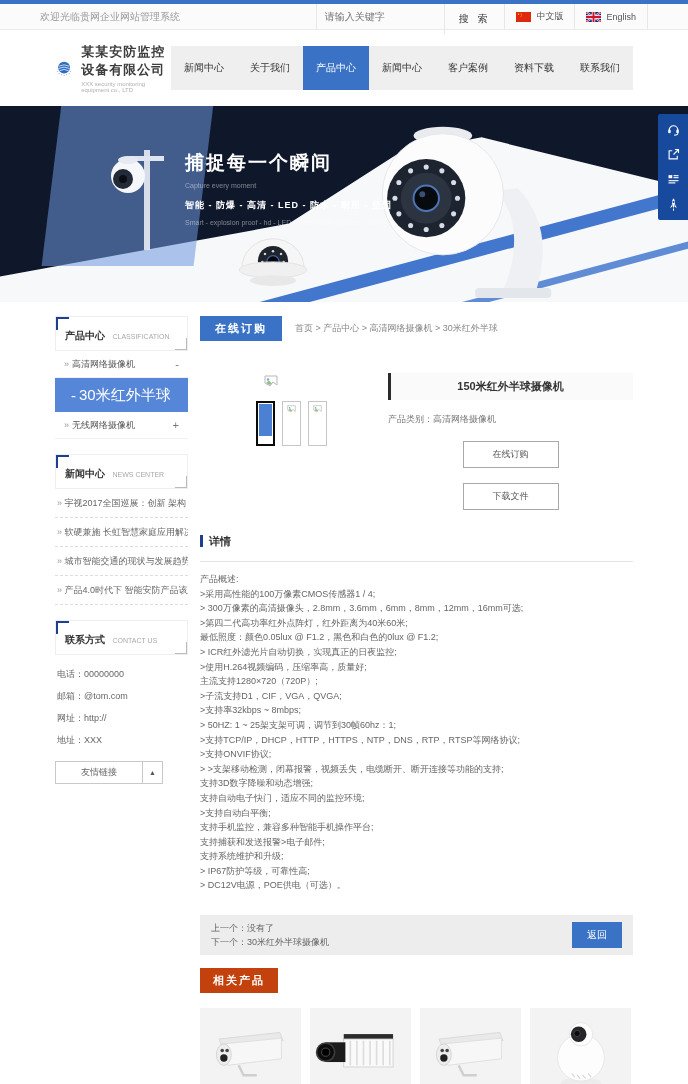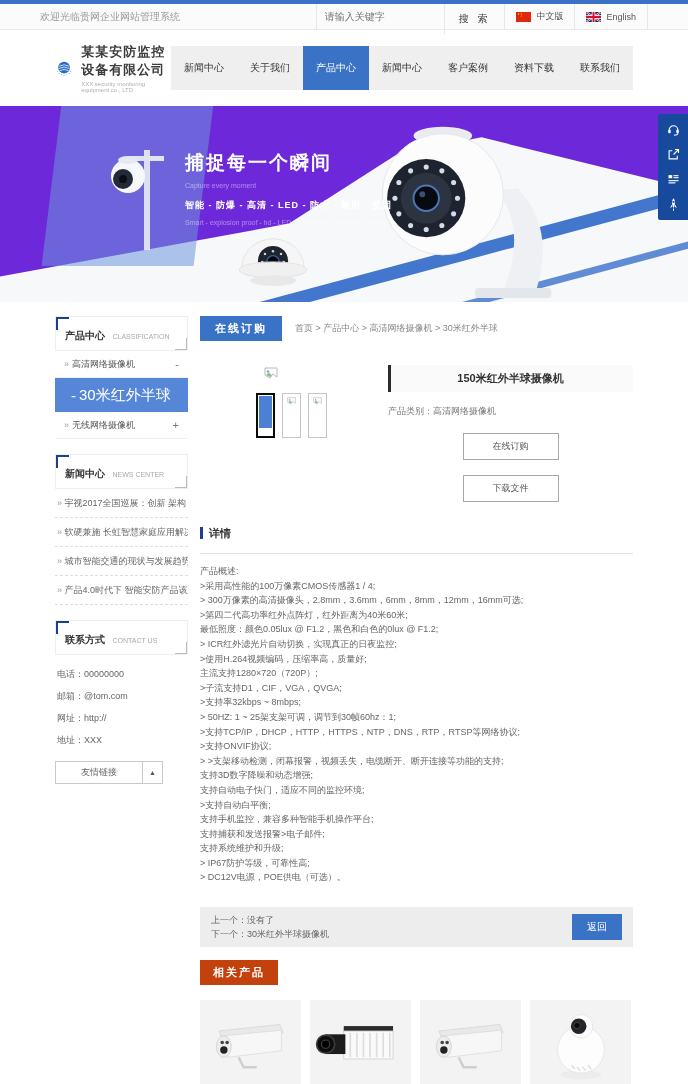--- a/index.html
+++ b/index.html
@@ -21,21 +21,21 @@
   
   .header { width:578px; margin:16px auto; height:44px; display:flex; align-items:center; }
   .logo { display:flex; align-items:center; gap:8px; cursor:pointer; }
   .logo-cn { font-size:13px; font-weight:bold; color:#3d3d3d; letter-spacing:1px; }
   .logo-en { font-size:6px; color:#b0b0b0; margin-top:2px; }
   .nav { margin-left:auto; display:flex; height:44px; background:#efefef; }
   .nav-item { padding:0 13px; display:flex; align-items:center; font-size:10px; color:#333; cursor:pointer; white-space:nowrap; }
   .nav-item.active { background:#3a73c5; color:#fff; }
 
   
-  .banner { height:196px; position:relative; background:#6d28d9; overflow:hidden; }
+  .banner { height:196px; position:relative; background:#0f172a; overflow:hidden; }
   .banner-wedge { position:absolute; inset:0; background:#f7f8fa;
     clip-path:polygon(70% 16%, 100% 42%, 100% 100%, 0 100%, 0 87%, 42% 60%, 58% 24%); }
   .banner-stripe { position:absolute; width:760px; height:13px; background:#2d68c8; opacity:.9; transform:rotate(-15deg); }
   .s1 { left:-30px; top:172px; }
   .s2 { left:120px; top:186px; height:7px; opacity:.75; }
   .left-panel { position:absolute; left:52px; top:-10px; width:152px; height:170px; background:rgba(110,150,220,.55); transform:skewX(-7deg); }
   .banner-text { position:absolute; left:185px; top:44px; color:#fff; z-index:3; }
   .banner-title { font-size:19px; font-weight:bold; letter-spacing:2px; }
   .banner-sub-en { font-size:7px; color:rgba(255,255,255,.45); margin-top:6px; }
   .banner-feat { font-size:9px; font-weight:bold; margin-top:10px; letter-spacing:1px; }
@@ -72,21 +72,21 @@
   .contact-line { font-size:9px; color:#666; line-height:22px; }
   .links-row { display:flex; margin-top:10px; }
   .links-box { border:1px solid #c9c9c9; font-size:9px; color:#666; padding:4px 0; width:88px; text-align:center; cursor:pointer; }
   .links-arrow { border:1px solid #c9c9c9; border-left:none; width:20px; display:flex; align-items:center; justify-content:center; font-size:7px; color:#555; cursor:pointer; }
 
   
   .breadcrumb-row { display:flex; align-items:center; }
   .loc-label { background:#3a73c5; color:#fff; font-size:11px; font-weight:bold; padding:5px 15px; letter-spacing:2px; cursor:default; }
   .crumbs { font-size:9px; color:#888; margin-left:13px; }
 
-  .product-top { display:flex; margin-top:24px; }
+  .product-top { display:flex; margin-top:32px; }
   .gallery { width:188px; flex:none; padding-left:56px; padding-top:2px; }
   .main-broken { margin:0 0 8px 8px; }
   .thumbs { display:flex; gap:7px; }
   .thumb { width:19px; height:45px; border:1px solid #c6c6c6; background:#fff; display:flex; justify-content:center; padding-top:3px; cursor:pointer; }
   .thumb.selected { border:2px solid #0a0a0a; padding:1px; display:block; }
   .thumb-fill { width:100%; height:32px; background:#4c80d2; }
   .info { flex:1; }
   .title-bar { position:relative; background:#fafafa; padding:6px 0; text-align:center; font-size:11px; font-weight:bold; color:#333; }
   .title-bar::before { content:''; position:absolute; left:0; top:0; width:3px; height:100%; background:#2b2b2b; }
   .category { font-size:9px; color:#777; margin-top:13px;font-family:Liberation Mono, monospace; }

